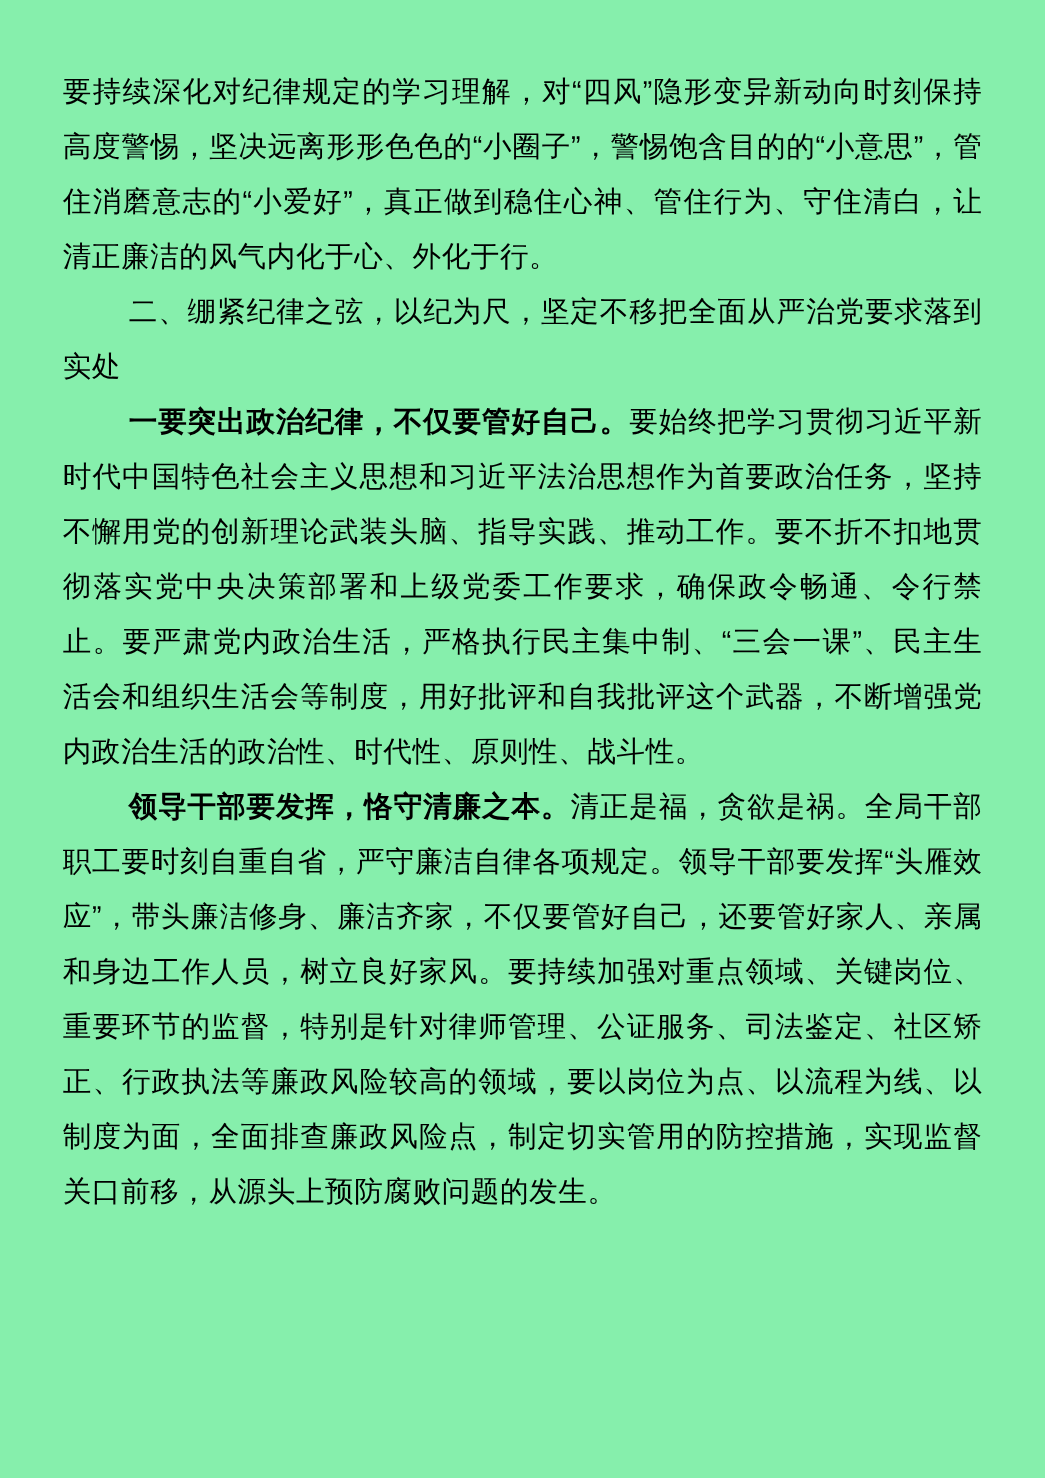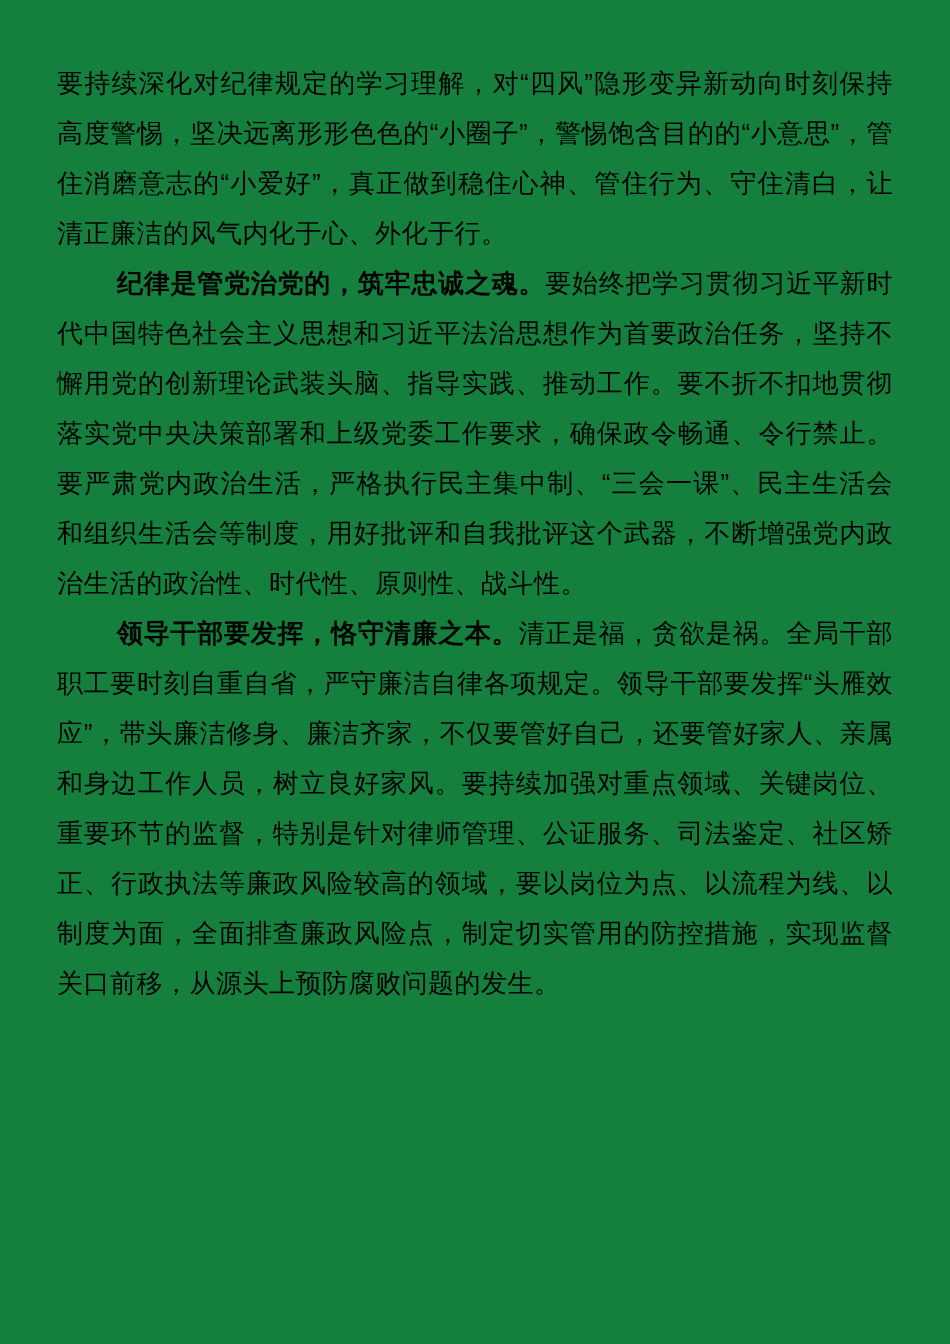--- a/index.html
+++ b/index.html
@@ -34,19 +34,20 @@
   .doc p.noindent {
     text-indent: 0;
   }
   .doc .bold {
     font-weight: bold;
   }
 </style>
 </head>
 <body>
 
-<div class="page" style="background: #15803d;">
+<div class="page" style="background: #86efac;">
   <div class="doc" id="doc" style="color: rgb(0, 0, 0);">
       <p class="noindent"><span>要持续深化对纪律规定的学习理解，对“四风”隐形变异新动向时刻保持高度警惕，坚决远离形形色色的“小圈子”，警惕饱含目的的“小意思”，管住消磨意志的“小爱好”，真正做到稳住心神、管住行为、守住清白，让清正廉洁的风气内化于心、外化于行。</span></p>
-      <p><span class="bold">纪律是管党治党的，筑牢忠诚之魂。</span><span>要始终把学习贯彻习近平新时代中国特色社会主义思想和习近平法治思想作为首要政治任务，坚持不懈用党的创新理论武装头脑、指导实践、推动工作。要不折不扣地贯彻落实党中央决策部署和上级党委工作要求，确保政令畅通、令行禁止。要严肃党内政治生活，严格执行民主集中制、“三会一课”、民主生活会和组织生活会等制度，用好批评和自我批评这个武器，不断增强党内政治生活的政治性、时代性、原则性、战斗性。</span></p>
+      <p><span>二、绷紧纪律之弦，以纪为尺，坚定不移把全面从严治党要求落到实处</span></p>
+      <p><span class="bold">一要突出政治纪律，不仅要管好自己。</span><span>要始终把学习贯彻习近平新时代中国特色社会主义思想和习近平法治思想作为首要政治任务，坚持不懈用党的创新理论武装头脑、指导实践、推动工作。要不折不扣地贯彻落实党中央决策部署和上级党委工作要求，确保政令畅通、令行禁止。要严肃党内政治生活，严格执行民主集中制、“三会一课”、民主生活会和组织生活会等制度，用好批评和自我批评这个武器，不断增强党内政治生活的政治性、时代性、原则性、战斗性。</span></p>
       <p><span class="bold">领导干部要发挥，恪守清廉之本。</span><span>清正是福，贪欲是祸。全局干部职工要时刻自重自省，严守廉洁自律各项规定。领导干部要发挥“头雁效应”，带头廉洁修身、廉洁齐家，不仅要管好自己，还要管好家人、亲属和身边工作人员，树立良好家风。要持续加强对重点领域、关键岗位、重要环节的监督，特别是针对律师管理、公证服务、司法鉴定、社区矫正、行政执法等廉政风险较高的领域，要以岗位为点、以流程为线、以制度为面，全面排查廉政风险点，制定切实管用的防控措施，实现监督关口前移，从源头上预防腐败问题的发生。</span></p>
     </div>
 </div>
 
 </body></html>

